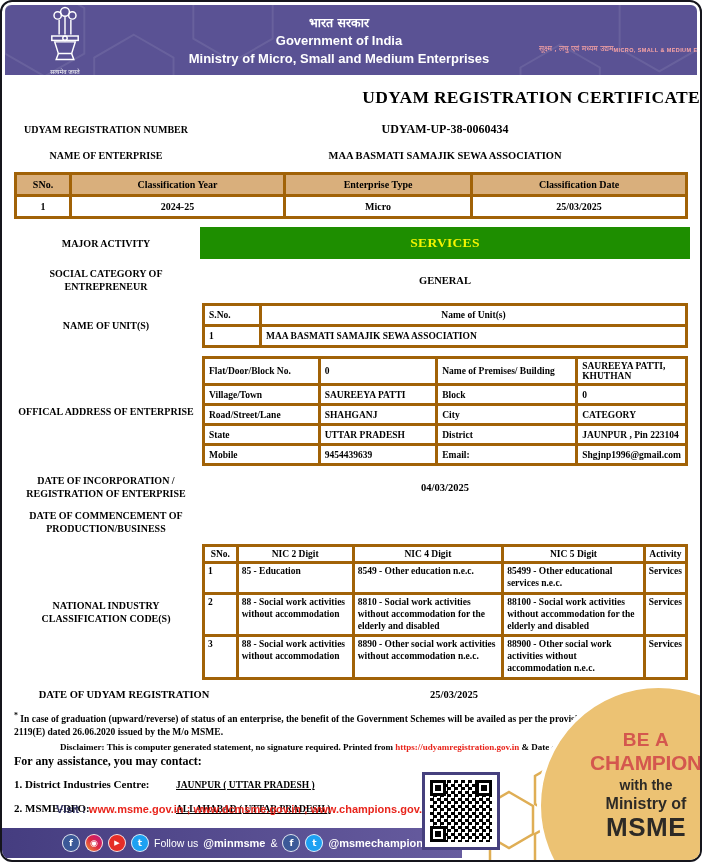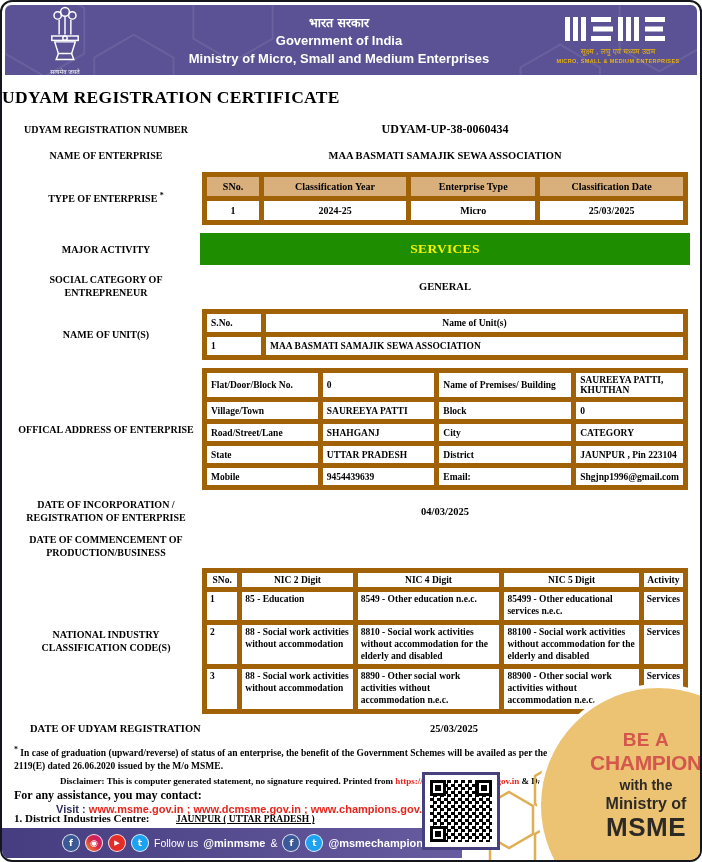--- a/index.html
+++ b/index.html
@@ -10,36 +10,36 @@
        display:flex;align-items:center;overflow:hidden;}
   .hex-overlay{position:absolute;inset:0;pointer-events:none;}
   .emblem-wrap{width:120px;display:flex;flex-direction:column;align-items:center;z-index:2;}
   .emblem-cap{color:#fff;font-size:6px;font-family:"DejaVu Sans",sans-serif;margin-top:1px;}
   .hdr-center{flex:1;text-align:center;color:#fff;z-index:2;padding-left:14px;
               font-family:"Liberation Sans",sans-serif;font-weight:bold;}
   .hl1{font-size:12.5px;font-family:"DejaVu Sans",sans-serif;}
   .hl2{font-size:13px;margin-top:2px;}
   .hl3{font-size:14.5px;font-family:"DejaVu Sans",sans-serif;margin-top:2px;}
   .hl4{font-size:13px;margin-top:3px;}
-  .hdr-logo{width:158px;display:flex;flex-direction:column;align-items:center;z-index:2;color:#eab308;
+  .hdr-logo{width:158px;display:flex;align-items:flex-end;z-index:2;color:#fca5a5;
             font-family:"DejaVu Sans",sans-serif;}
   .logo-hindi{font-size:7.5px;margin-top:3px;white-space:nowrap;}
   .logo-eng{font-size:5.5px;letter-spacing:.4px;margin-top:2px;font-family:"Liberation Sans",sans-serif;
             font-weight:bold;white-space:nowrap;}
   
-  .title{margin-top:12px;text-align:left;font-size:17.5px;font-weight:bold;letter-spacing:.3px;color:#000;}
+  .title{margin-top:12px;text-align:right;font-size:17.5px;font-weight:bold;letter-spacing:.3px;color:#000;}
   .main{padding:0 10px;}
   .row{display:flex;align-items:center;}
   .row-label{width:188px;text-align:center;font-size:10px;font-weight:bold;line-height:1.3;color:#000;}
   .row-content{flex:1;text-align:center;font-size:11px;font-weight:bold;color:#000;padding:0 2px;}
   .sup{font-size:8px;vertical-align:super;}
   .mt14{margin-top:14px}.mt12{margin-top:12px}.mt10{margin-top:10px}.mt8{margin-top:8px}
   
   table{border-collapse:collapse;width:100%;font-family:"Liberation Serif",serif;}
-  td,th{border:5px solid #a16207;font-weight:bold;color:#000;}
+  td,th{border:3px solid #a16207;font-weight:bold;color:#000;}
   .type-tbl{border:2px solid #4d4d4d;}
   .type-tbl th{background:#d9af7c;font-size:10px;height:17px;padding:1px 3px;}
   .type-tbl td{font-size:10px;text-align:center;height:17px;padding:1px 3px;}
   .units-tbl th{font-size:9.5px;height:16px;padding:1px 4px;}
   .units-tbl td{font-size:9.5px;padding:1px 4px;height:16px;}
   .addr-tbl td{font-size:9.5px;padding:2px 4px;height:13px;text-align:left;}
   .nic-tbl th{font-size:9.5px;padding:2px 3px;}
   .nic-tbl td{font-size:9.5px;padding:2px 3px;text-align:left;vertical-align:top;line-height:1.25;}
   .green-bar{flex:1;background:#1e8e00;color:#f5f500;text-align:center;font-size:13.5px;font-weight:bold;
              padding:8px 0;letter-spacing:.3px;}
@@ -147,24 +147,20 @@
       <div class="row-label">UDYAM REGISTRATION NUMBER</div>
       <div class="row-content" style="font-size:12px">UDYAM-UP-38-0060434</div>
     </div>
 
     <div class="row mt12">
       <div class="row-label">NAME OF ENTERPRISE</div>
       <div class="row-content" style="font-size:10.5px">MAA BASMATI SAMAJIK SEWA ASSOCIATION</div>
     </div>
 
     <div class="row mt10">
-      <div class="row-label">
-        <span>TYPE OF ENTERPRISE</span>
-        <span class="sup">*</span>
-      </div>
       <div class="row-content">
         <table class="type-tbl">
           <tbody>
               <tr>
             <th style="width:46px">SNo.</th>
             <th>Classification Year</th>
             <th>Enterprise Type</th>
             <th>Classification Date</th>
           </tr>
           <tr>
@@ -287,21 +283,21 @@
             <td>8890 - Other social work activities without accommodation n.e.c.</td>
             <td>88900 - Other social work activities without accommodation n.e.c.</td>
             <td>Services</td>
           </tr>
         </tbody>
           </table>
       </div>
     </div>
 
     <div class="row mt8">
-      <div class="row-label" style="text-align:left;padding-left:18px;font-size:10.5px">DATE OF UDYAM REGISTRATION</div>
+      <div class="row-label" style="text-align:center;padding-left:18px;font-size:10.5px">DATE OF UDYAM REGISTRATION</div>
       <div class="row-content" style="font-size:10.5px">25/03/2025</div>
     </div>
 
     <div class="footnote">
       <sup>*</sup><span> In case of graduation (upward/reverse) of status of an enterprise, the benefit of the Government Schemes will be availed as per the provisions of Notification No. S.O. 2119(E) dated 26.06.2020 issued by the M/o MSME.</span>
     </div>
     <div class="disclaimer">
       <span>Disclaimer: This is computer generated statement, no signature required. Printed from </span><a href="#" class="red-link">https://udyamregistration.gov.in</a><span> &amp; Date of printing:- 25/03/2025</span>
     </div>
 

